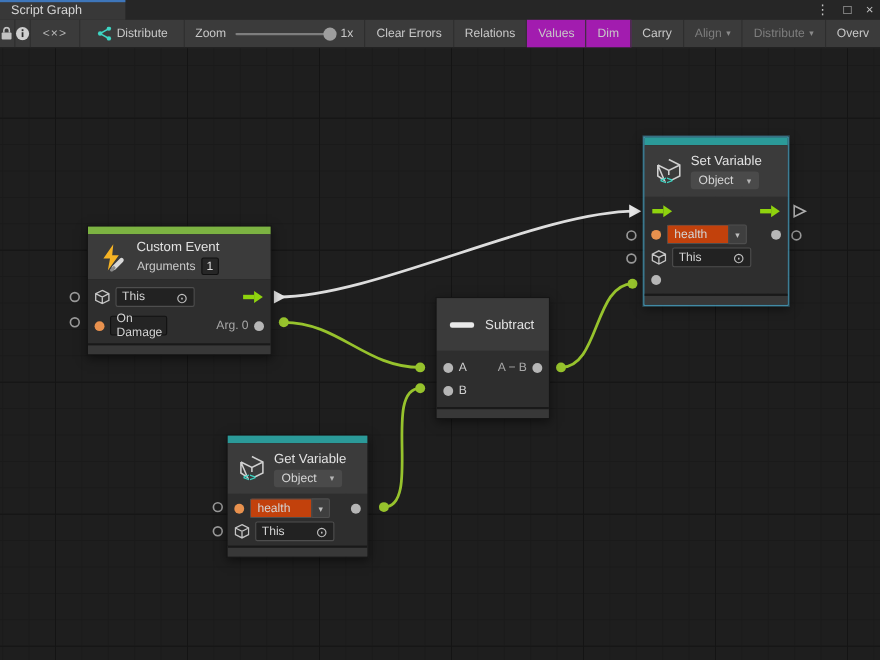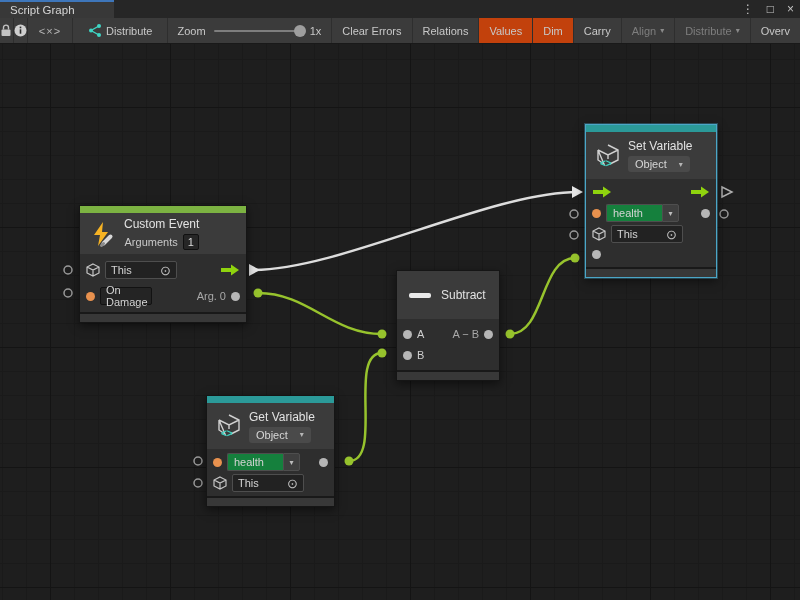--- a/index.html
+++ b/index.html
@@ -16,21 +16,21 @@
     align-items:center; color:#C4C4C4; font-size:12px; }
   .winctrl span { cursor:default; line-height:18px; }
 
   
   .toolbar { position:absolute; top:18px; left:0; right:0; height:26px; background:#3B3B3B;
     border-bottom:1px solid #191919; display:flex; align-items:stretch; color:#C8C8C8;
     font-size:11px; white-space:nowrap; }
   .tbtn { display:flex; align-items:center; gap:4px; padding:0 10px;
     border-right:1px solid #2E2E2E; }
   .tbtn.icon { justify-content:center; width:27px; padding:0; }
-  .tbtn.active { background:#c2410c; }
+  .tbtn.active { background:#a21caf; }
   .tbtn.disabled { color:#7E7E7E; }
   .tbtn .dd-arrow { font-size:8px; color:#8A8A8A; }
   .zoomgroup { display:flex; align-items:center; gap:8px; padding:0 10px;
     border-right:1px solid #2E2E2E; }
   .ztrack { width:88px; height:2px; background:#7E7E7E; border-radius:1px; position:relative; }
   .zknob { position:absolute; right:-4px; top:-5px; width:12px; height:12px; border-radius:50%;
     background:#9E9E9E; }
   .brackets { color:#B9B9B9; font-size:11px; letter-spacing:1px; }
 
   
@@ -59,21 +59,21 @@
     border-radius:3px; padding:2px 7px; color:#D6D6D6; margin-top:3px; }
   .scopedd .dd-arrow { font-size:8px; color:#B5B5B5; }
   .nbody { background:#2E2E2E; }
   .nrow { display:flex; align-items:center; gap:5px; padding:0 6px; }
   .nfooter { height:10px; background:#383838; border-top:2px solid #191919; }
   .field { display:flex; align-items:center; background:#222222; border:1px solid #4E4E4E;
     border-radius:2px; height:18px; padding:0 5px; color:#D4D4D4; }
   .field.dark { border-color:#121212; background:#242424; }
   .field .tgt { margin-left:auto; font-size:13px; color:#C2C2C2; line-height:1; }
   .dd { display:flex; height:18px; }
-  .ddtext { background:#15803d; border:1px solid #4E4E4E; border-right:none;
+  .ddtext { background:#c2410c; border:1px solid #4E4E4E; border-right:none;
     border-radius:2px 0 0 2px; display:flex; align-items:center; padding:0 6px; width:56px;
     color:#D4D4D4; }
   .ddbtn { width:17px; background:#3F3F3F; border:1px solid #4E4E4E; border-radius:0 2px 2px 0;
     display:flex; align-items:center; justify-content:center; color:#BDBDBD; font-size:8px; }
   .pdot { width:9px; height:9px; border-radius:50%; flex:0 0 auto; }
   .pdot.orange { background:#E8914E; }
   .pdot.gray { background:#B6B6B6; }
   .mlauto { margin-left:auto; }
   .dimtext { color:#A8A8A8; }
   .minusbar { width:22px; height:5px; border-radius:2px; background:#EAEAEA; }

